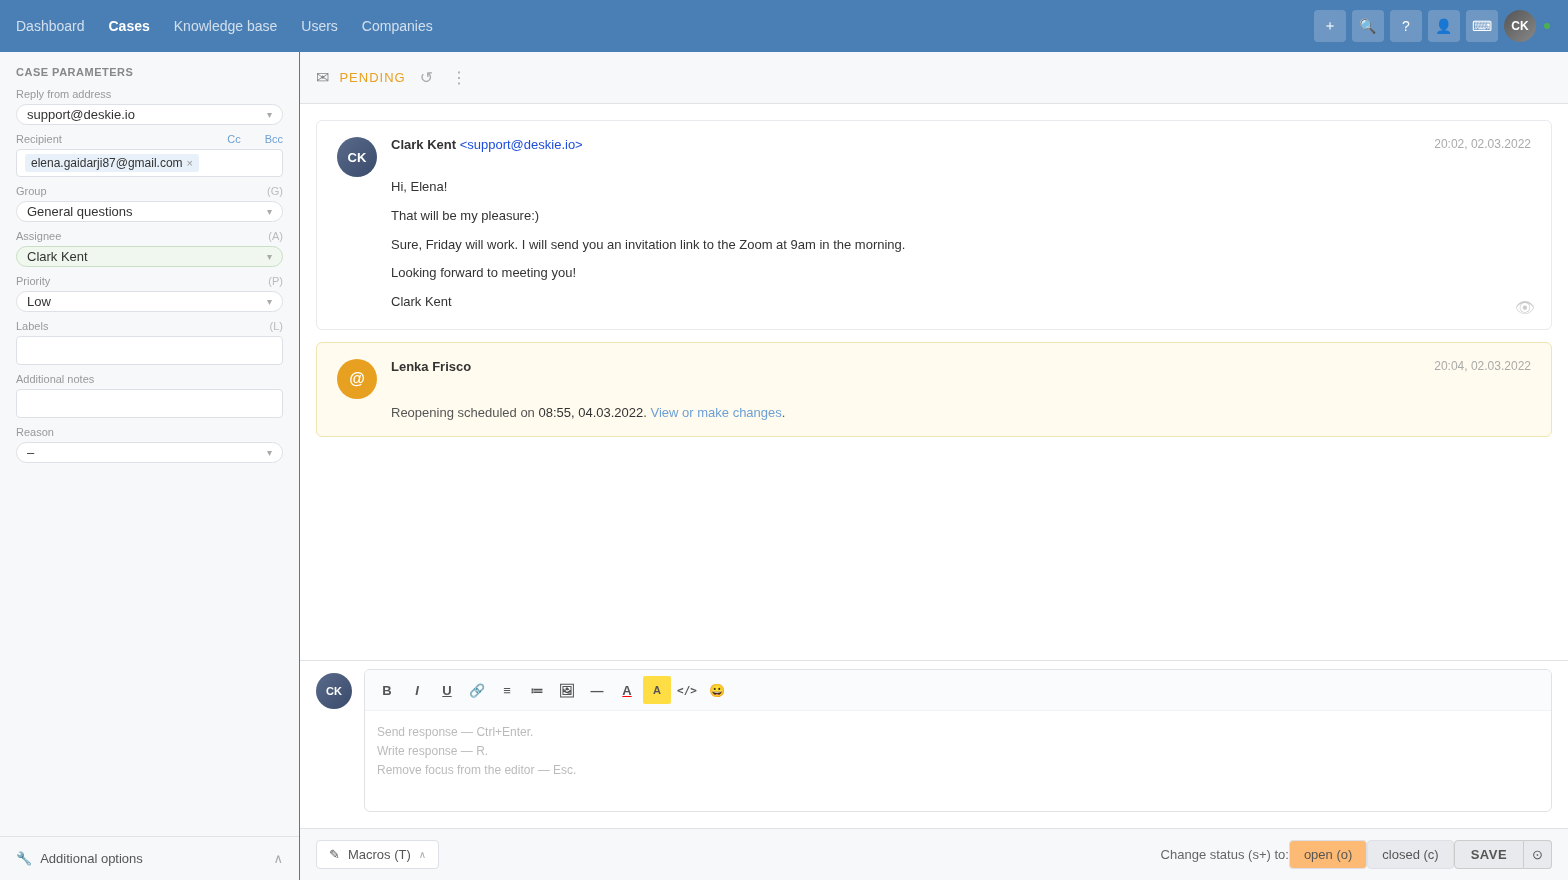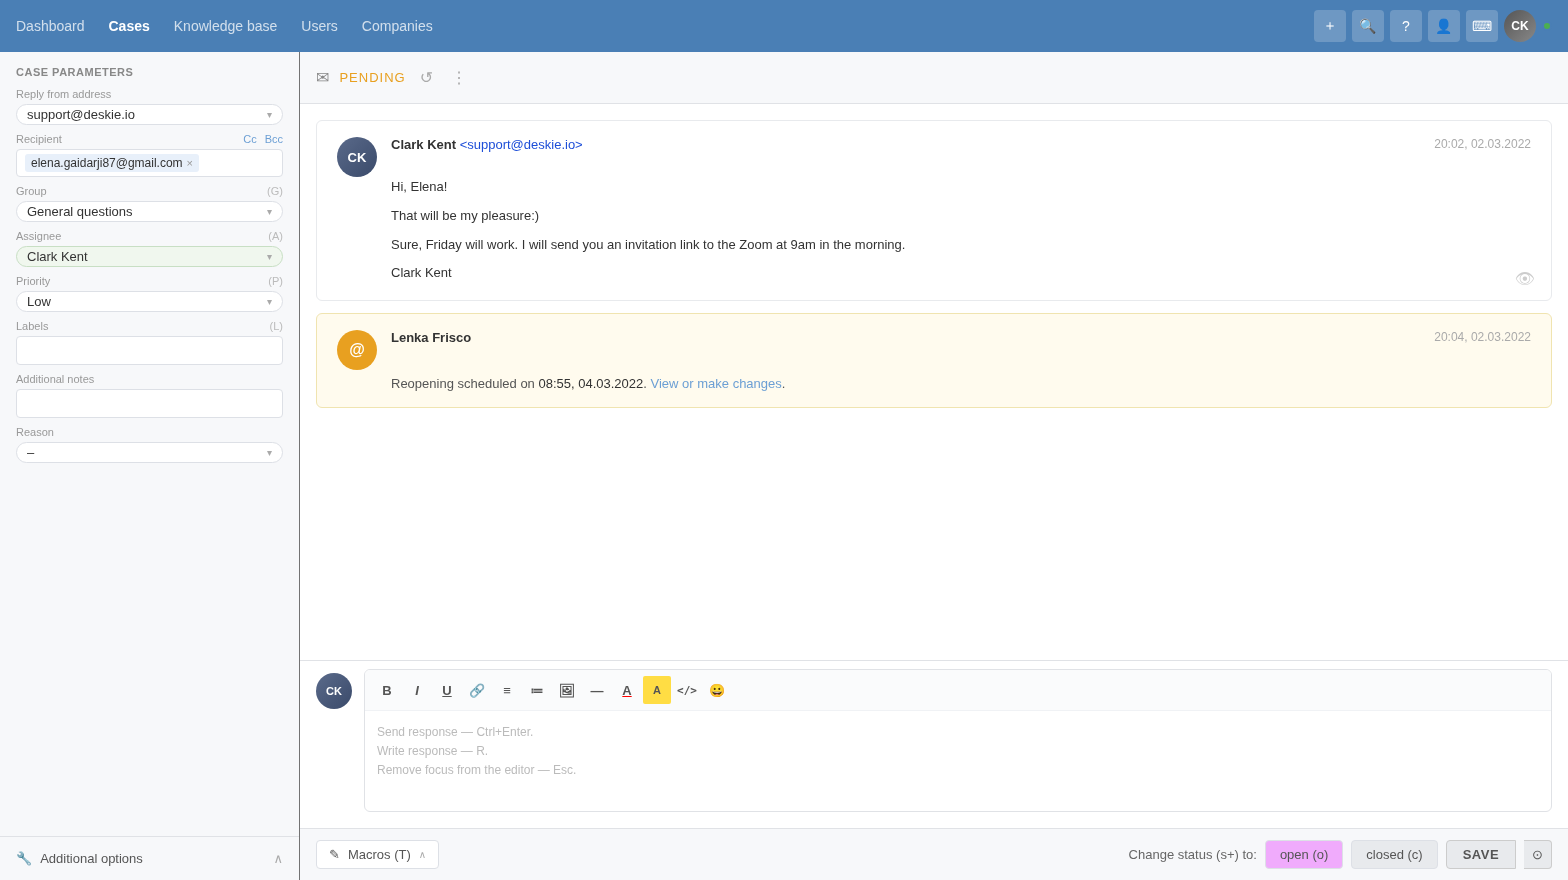--- a/index.html
+++ b/index.html
@@ -97,21 +97,21 @@
       margin-bottom: 4px;
       display: flex;
       align-items: center;
       justify-content: space-between;
     }
     .field-label-shortcut {
       color: #bbb;
       font-size: 11px;
     }
     .field-label-extras {
-      display: flex; gap: 8px;
+      display: flex; gap: 24px;
     }
     .field-label-extras span {
       color: #6c9fd4;
       cursor: pointer;
     }
     .select-field {
       width: 100%;
       background: #fff;
       border: 1px solid #dde0e6;
       border-radius: 12px;
@@ -350,36 +350,35 @@
       padding: 6px 12px;
       cursor: pointer;
       font-size: 13px;
       color: #555;
     }
     .macros-btn .chevron { font-size: 10px; color: #aaa; }
     .status-actions {
       margin-left: auto;
       display: flex;
       align-items: center;
-      gap: 8px;
     }
     .status-label {
       font-size: 13px;
       color: #666;
     }
     .status-btn {
       padding: 6px 14px;
       border-radius: 4px;
       font-size: 13px;
       cursor: pointer;
       border: 1px solid #dde0e6;
       background: #fff;
       color: #555;
     }
-    .status-btn.open { background: #f0abfc; color: #555; }
+    .status-btn.open { background: #fdba74; color: #555; }
     .status-btn.closed { background: #e8eaed; color: #555; }
     .save-btn {
       background: #e8eaed;
       border: 1px solid #ccc;
       border-radius: 4px 0 0 4px;
       padding: 6px 16px;
       font-size: 13px;
       font-weight: 600;
       color: #555;
       cursor: pointer;
@@ -547,20 +546,21 @@
               <span>Clark Kent</span>
               <span class="email-addr">&lt;support@deskie.io&gt;</span>
             </span>
           </div>
           <span class="msg-time">20:02, 02.03.2022</span>
         </div>
         <div class="msg-body">
           <p>Hi, Elena!</p>
           <p>That will be my pleasure:)</p>
           <p>Sure, Friday will work. I will send you an invitation link to the Zoom at 9am in the morning.</p>
+          <p>Looking forward to meeting you!</p>
           <p>Clark Kent</p>
         </div>
         <span class="msg-eye-icon">👁</span>
       </div>
 
       <div class="message-card system">
         <div class="message-header">
           <div class="msg-avatar system-avatar">
             <span>@</span>
           </div>

